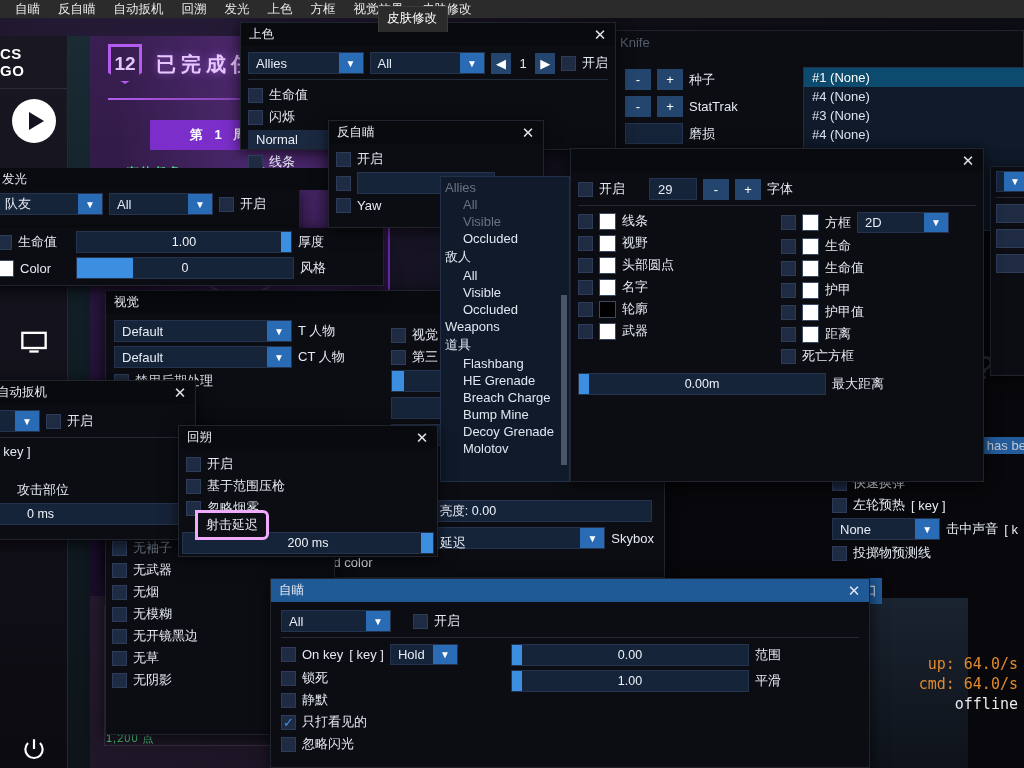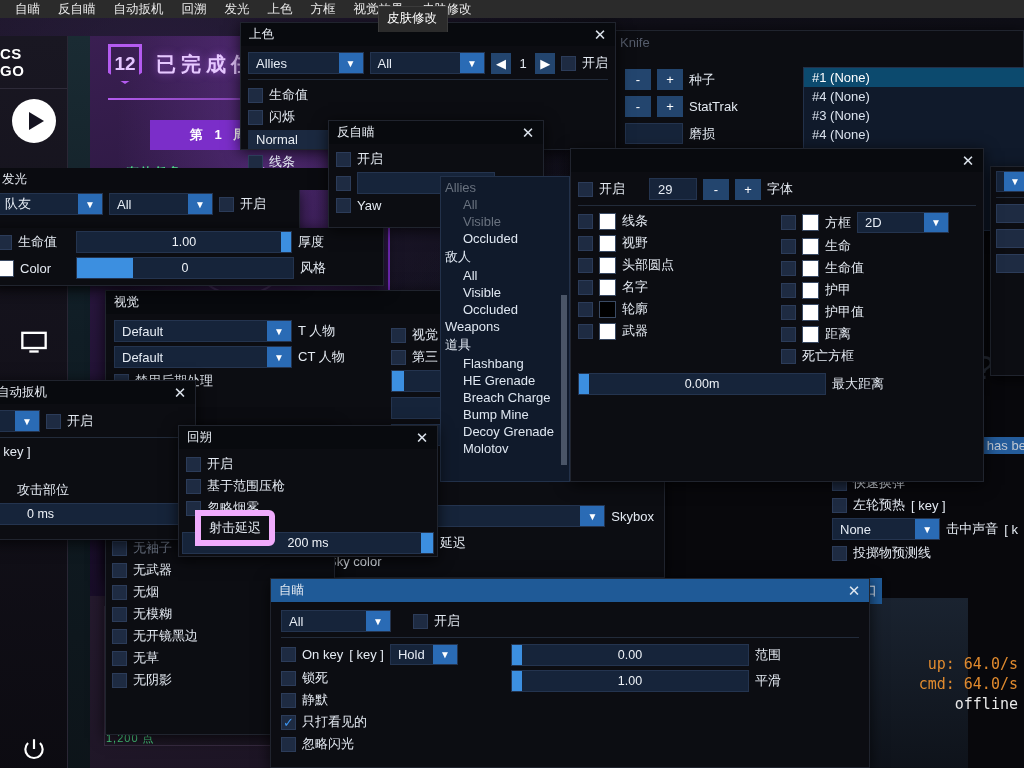--- a/index.html
+++ b/index.html
@@ -501,20 +501,23 @@
         <div class="lb">第三</div>
         </div>
       <div class="slider" style="width:50px">
           <div class="fill" style="width:12px"></div>
         </div>
       <div class="slider" style="width:50px;margin-top:5px"></div>
       <div class="slider" style="width:50px;margin-top:5px"></div>
     </div>
 
     <div style="position:absolute;left:178px;top:186px;width:370px;">
+      <div class="slider" style="width:368px">
+        <span class="val">亮度: 0.00</span>
+      </div>
       <div class="row" style="margin-top:5px">
         <div class="dd" style="width:368px">
           <span></span>
             <span class="ar">▼</span>
         </div>
         <div class="lb">Skybox</div>
       </div>
       <div class="row" style="margin-top:5px">
           <div class="sw" style="visibility:hidden"></div>
         <div class="lb">World color</div>
@@ -619,21 +622,21 @@
     <div class="lb" style="margin:3px 0 22px 0">[ key ]</div>
     <div class="row">
         <div class="cb" style="visibility:hidden"></div>
       <div class="lb">攻击部位</div>
       </div>
     <div class="slider" style="width:200px;justify-content:flex-start;padding-left:30px">
       <span class="val">0 ms</span>
     </div>
   </div>
 </div>
-<div style="position:absolute;left:195px;top:510px;background:#0e0f14;border:6px solid #f0abfc;
+<div style="position:absolute;left:195px;top:510px;background:#0e0f14;border:3px solid #f0abfc;
             padding:3px 8px;font-size:13px;color:#e4eaf2;z-index:470;border-radius:0 6px 6px 0;">射击延迟</div>
 
 <div class="win" style="left:178px;top:425px;width:260px;height:132px;z-index:440;">
   <div class="tb">
     <div class="tt">回朔</div>
     <div class="cx">✕</div>
   </div>
   <div class="bd" style="padding:6px 7px;">
     <div class="row">
         <div class="cb"></div>

